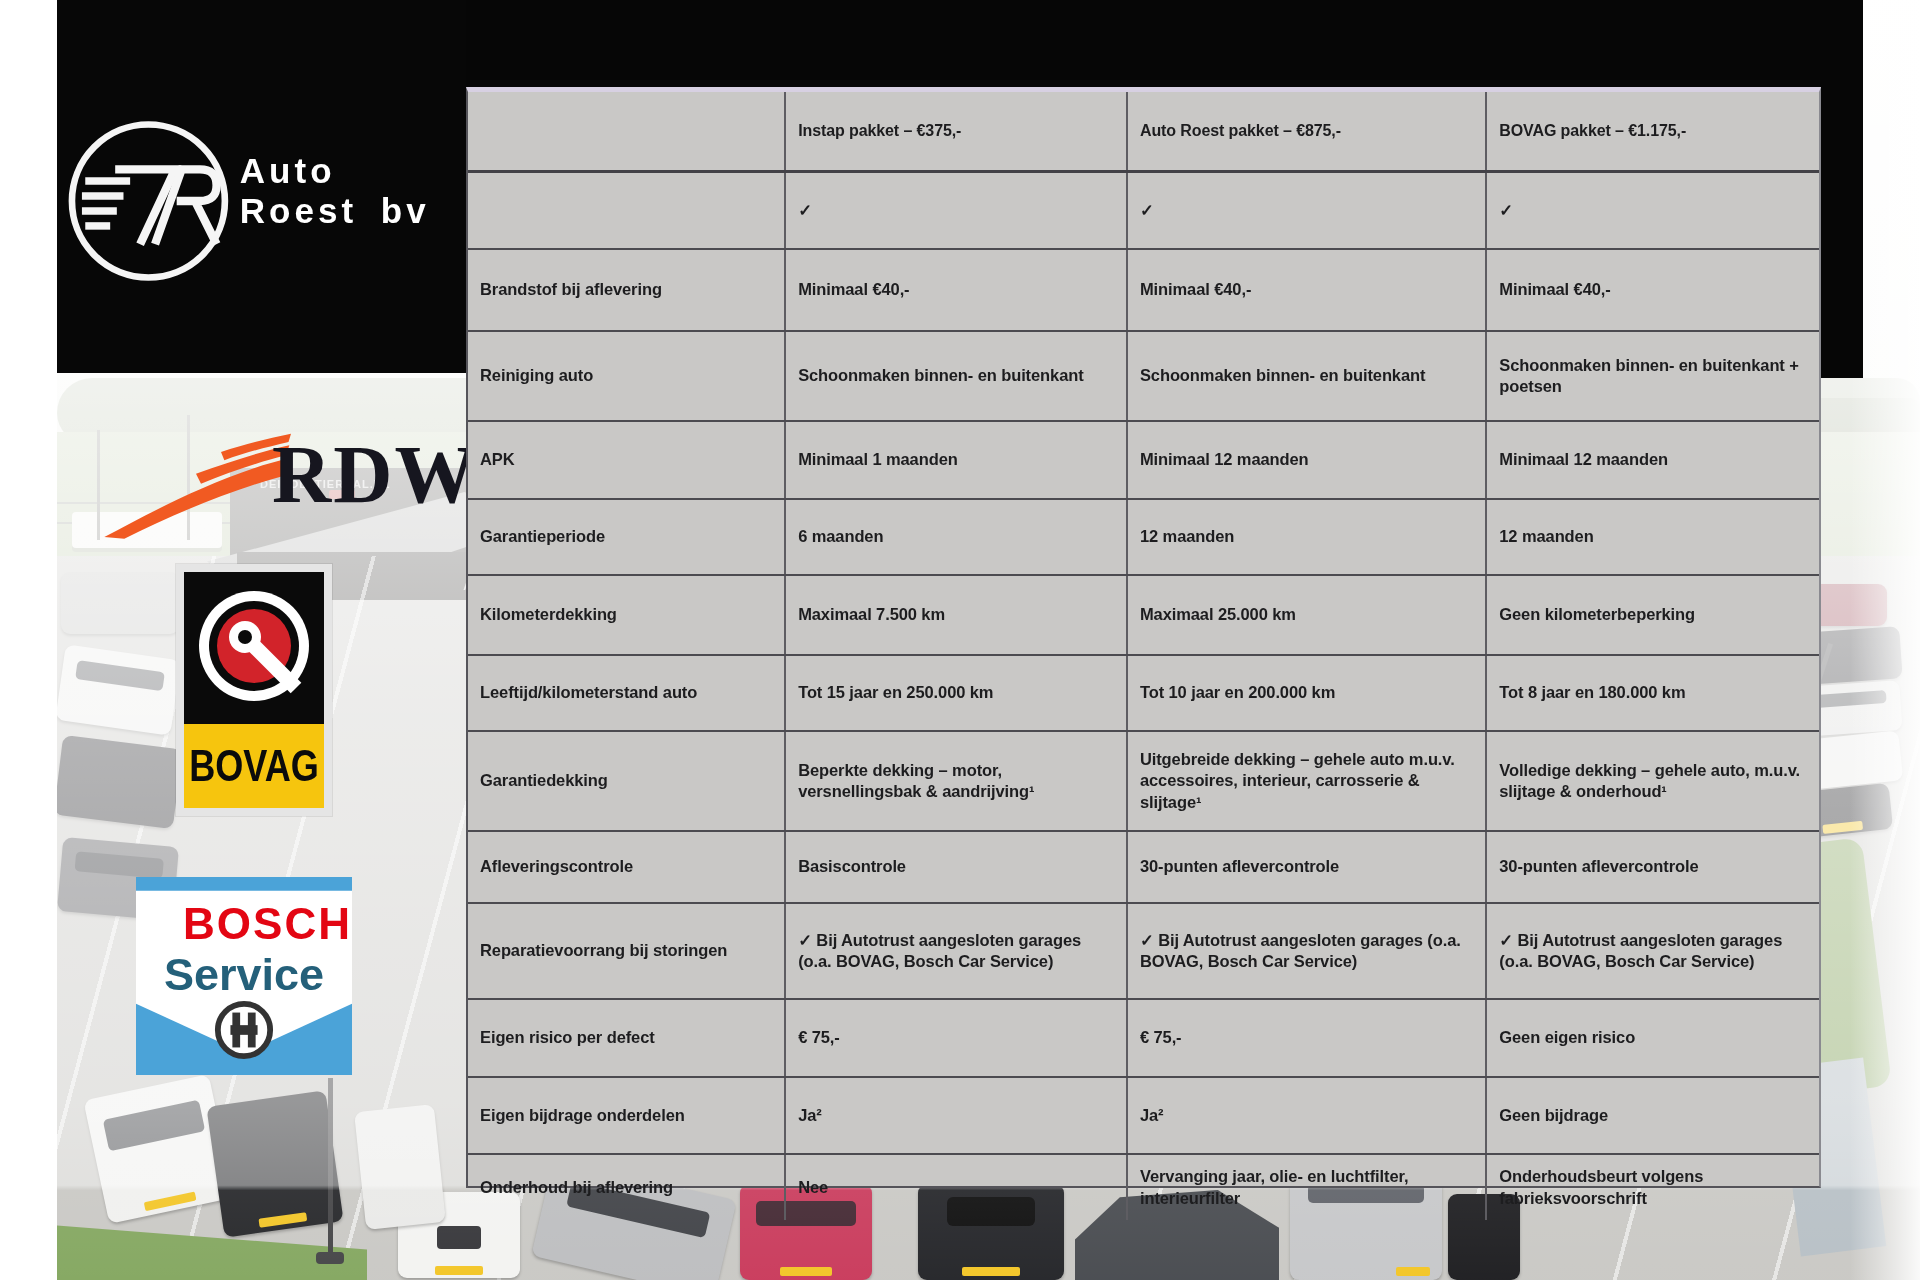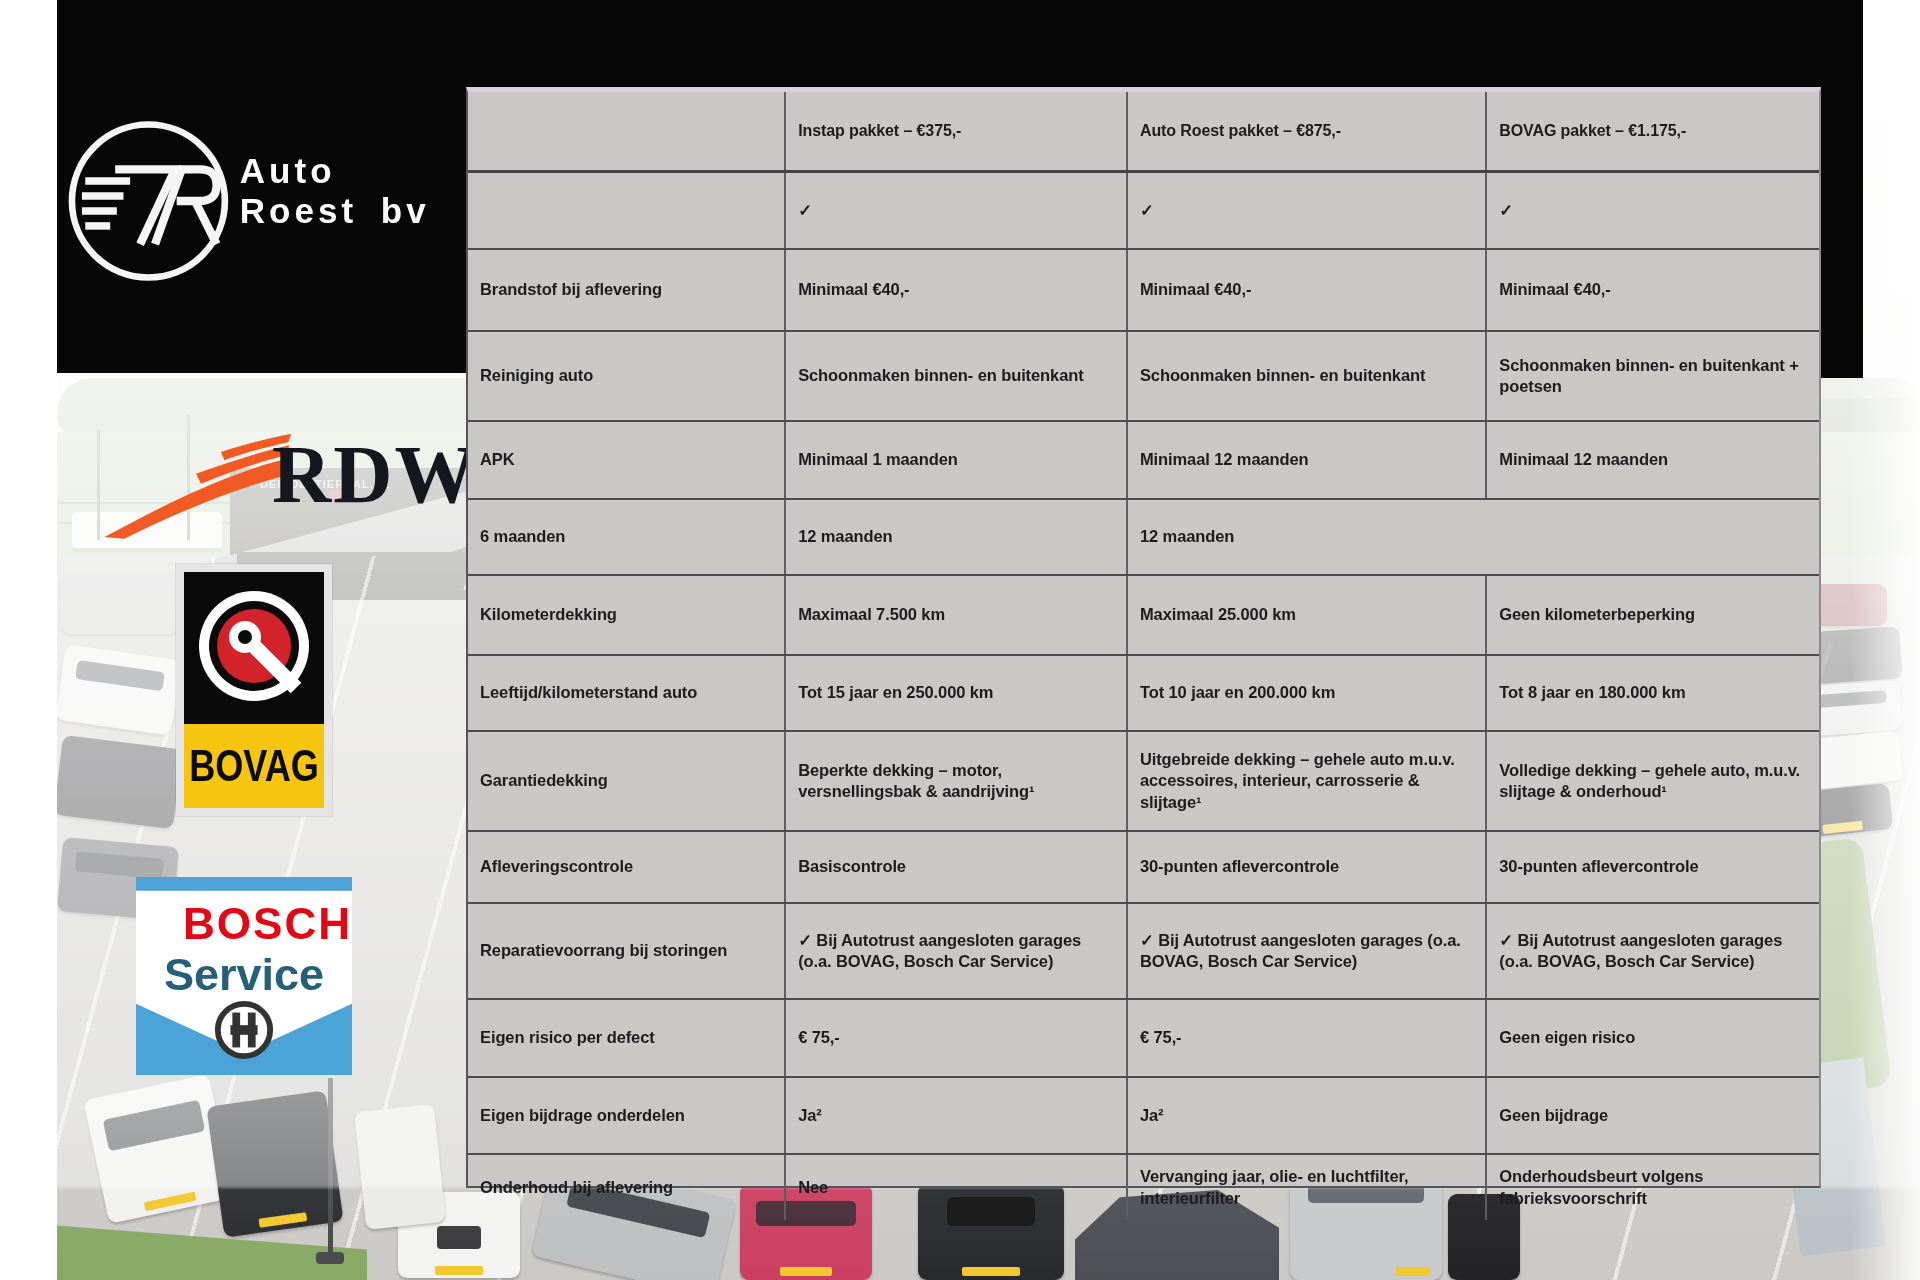--- a/index.html
+++ b/index.html
@@ -249,20 +249,21 @@
         <div class="cell">Schoonmaken binnen- en buitenkant</div>
         <div class="cell">Schoonmaken binnen- en buitenkant + poetsen</div>
       </div>
       <div class="trow">
         <div class="cell">APK</div>
         <div class="cell">Minimaal 1 maanden</div>
         <div class="cell">Minimaal 12 maanden</div>
         <div class="cell">Minimaal 12 maanden</div>
       </div>
       <div class="trow">
+        <div class="cell">Garantieperiode</div>
         <div class="cell">6 maanden</div>
         <div class="cell">12 maanden</div>
         <div class="cell">12 maanden</div>
       </div>
       <div class="trow">
         <div class="cell">Kilometerdekking</div>
         <div class="cell">Maximaal 7.500 km</div>
         <div class="cell">Maximaal 25.000 km</div>
         <div class="cell">Geen kilometerbeperking</div>
       </div>

